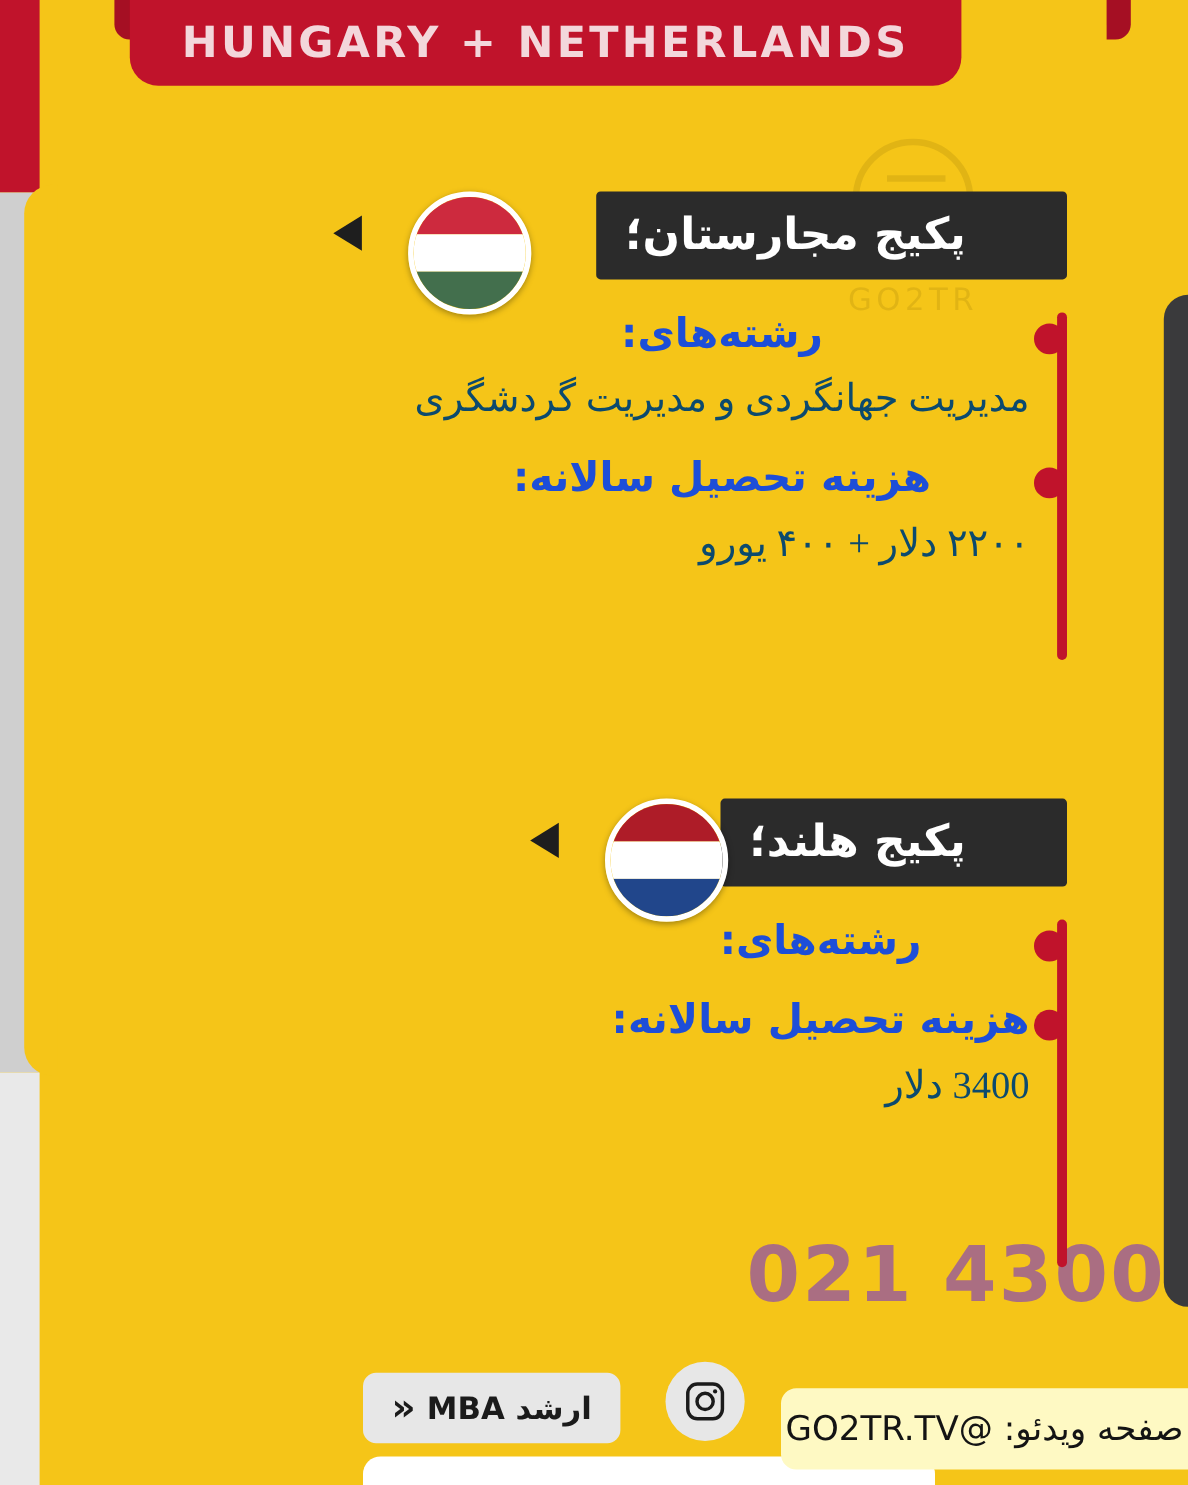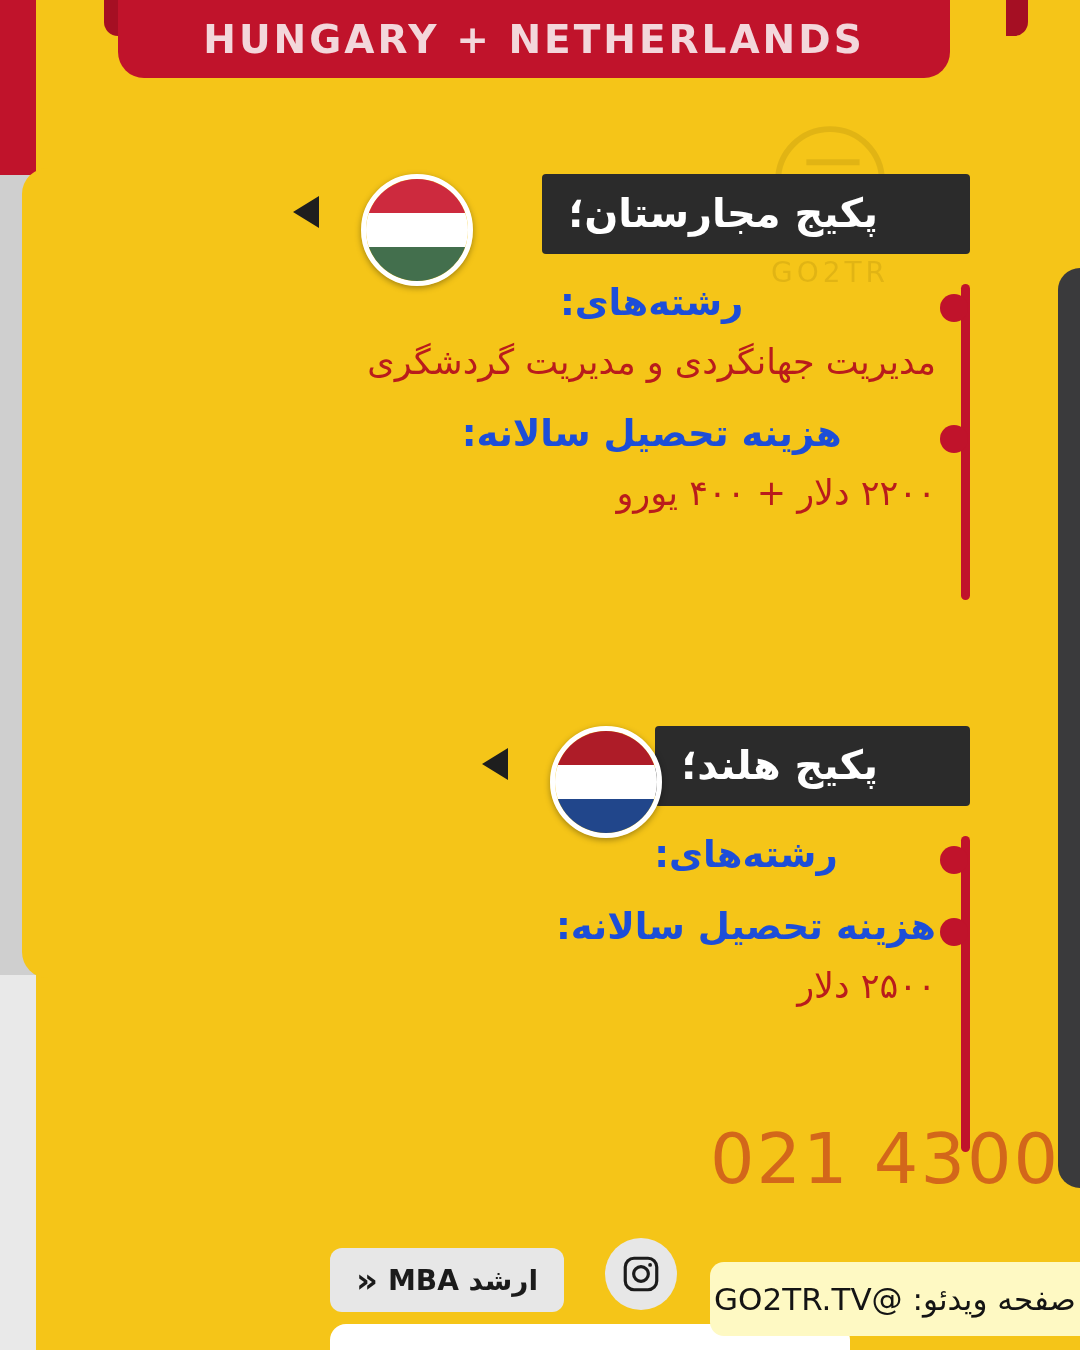--- a/index.html
+++ b/index.html
@@ -51,21 +51,21 @@
     width: 22px; height: 920px;
     background: #3a3a3c;
     border-top-left-radius: 26px;
     border-bottom-left-radius: 26px;
   }
 
   
   .header-ribbon {
     position: absolute;
     left: 118px; top: 0;
-    width: 832px; height: 78px;
+    width: 756px; height: 78px;
     background: #c0132b;
     border-bottom-right-radius: 26px;
     border-bottom-left-radius: 26px;
     display: flex;
     align-items: center;
     justify-content: center;
   }
   .header-title {
     color: #f3d7db;
     font-size: 39px;
@@ -106,25 +106,26 @@
     letter-spacing: 4px;
     color: #6b5200;
     direction: ltr;
     font-weight: 500;
     margin-top: 4px;
   }
   .watermark-phone {
     position: absolute;
     right: 20px; bottom: 150px;
     font-size: 70px;
-    color: #b91c1c;
+    color: #6d28d9;
     opacity: 0.55;
     direction: ltr;
     letter-spacing: 2px;
     pointer-events: none;
+    font-weight: bold;
   }
 
   
   .section { position: absolute; }
   .section-1 { right: 110px; top: 168px; }
   .section-2 { right: 110px; top: 720px; }
 
   .sec-head {
     display: flex;
     align-items: center;
@@ -197,24 +198,25 @@
   .item-title {
     font-size: 37px;
     font-weight: bold;
     color: #1d4ed8;
     line-height: 1.35;
     padding-right: 8px;
     text-align: center;
   }
   .item-value {
     font-size: 35px;
-    color: #b91c1c;
+    color: #0c4a6e;
     line-height: 1.4;
     padding-right: 8px;
     margin-top: 10px;
+    font-family: Liberation Serif, serif;
   }
 
   
   .bottom-pill {
     position: absolute;
     left: 330px; bottom: 38px;
     background: #e7e7e7;
     border-radius: 12px;
     padding: 12px 26px;
     display: flex;
@@ -334,21 +336,21 @@
     </div>
     <div class="sec-body">
       <div class="vbar" style="height:316px"></div>
       <div class="item">
         <span class="dot"></span>
         <div class="item-title">رشته‌های:</div>
       </div>
       <div class="item">
         <span class="dot"></span>
         <div class="item-title">هزینه تحصیل سالانه:</div>
-        <div class="item-value">۲۵۰۰ دلار</div>
+        <div class="item-value">3400 دلار</div>
       </div>
     </div>
   </div>
 
   <div class="white-tray"></div>
 
   <div class="bottom-pill">
     <span class="label">ارشد MBA</span>
     <span class="chev">»</span>
   </div>

